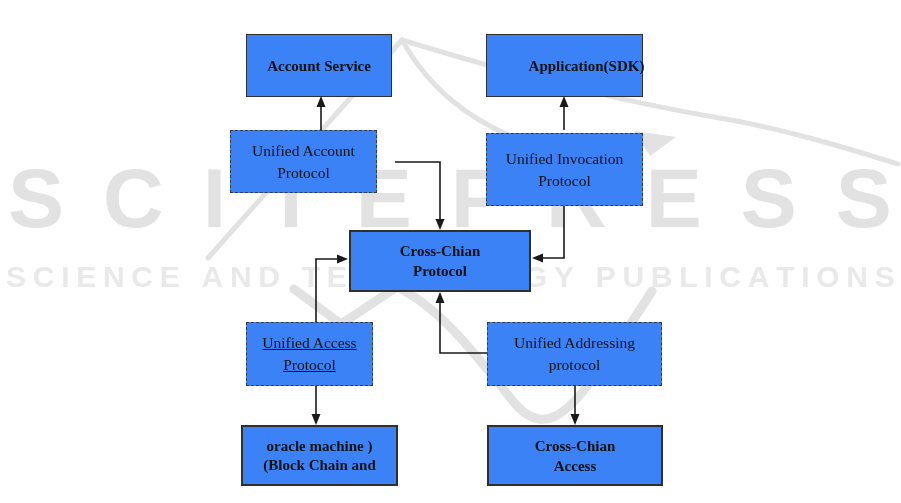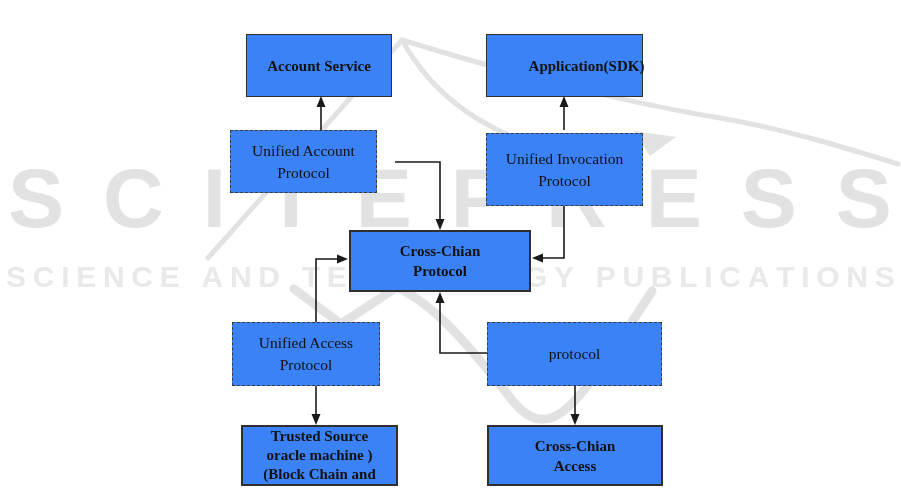--- a/index.html
+++ b/index.html
@@ -132,31 +132,31 @@
   <div class="node node-dashed" style="left:486px;top:133px;width:157px;height:73px;">
     <span class="lbl">Unified Invocation</span>
     <span class="lbl">Protocol</span>
   </div>
 
   <div class="node node-solid" style="left:349px;top:230px;width:182px;height:62px;">
     <span class="lbl">Cross-Chian</span>
     <span class="lbl">Protocol</span>
   </div>
 
-  <div class="node node-dashed" style="left:232px;top:322px;width:148px;height:64px;">
+  <div class="node node-dashed" style="left:246px;top:322px;width:127px;height:64px;text-decoration:underline;">
     <span class="lbl">Unified Access</span>
     <span class="lbl">Protocol</span>
   </div>
 
   <div class="node node-dashed" style="left:487px;top:322px;width:175px;height:64px;">
+    <span class="lbl">Unified Addressing</span>
     <span class="lbl">protocol</span>
   </div>
 
   <div class="node node-solid" style="left:241px;top:425px;width:157px;height:61px;line-height:19px;">
-    <span class="lbl">Trusted Source</span>
     <span class="lbl">oracle machine )</span>
     <span class="lbl">(Block Chain and</span>
   </div>
 
   <div class="node node-solid" style="left:487px;top:425px;width:176px;height:61px;">
     <span class="lbl">Cross-Chian</span>
     <span class="lbl">Access</span>
   </div>
 
 </div>

